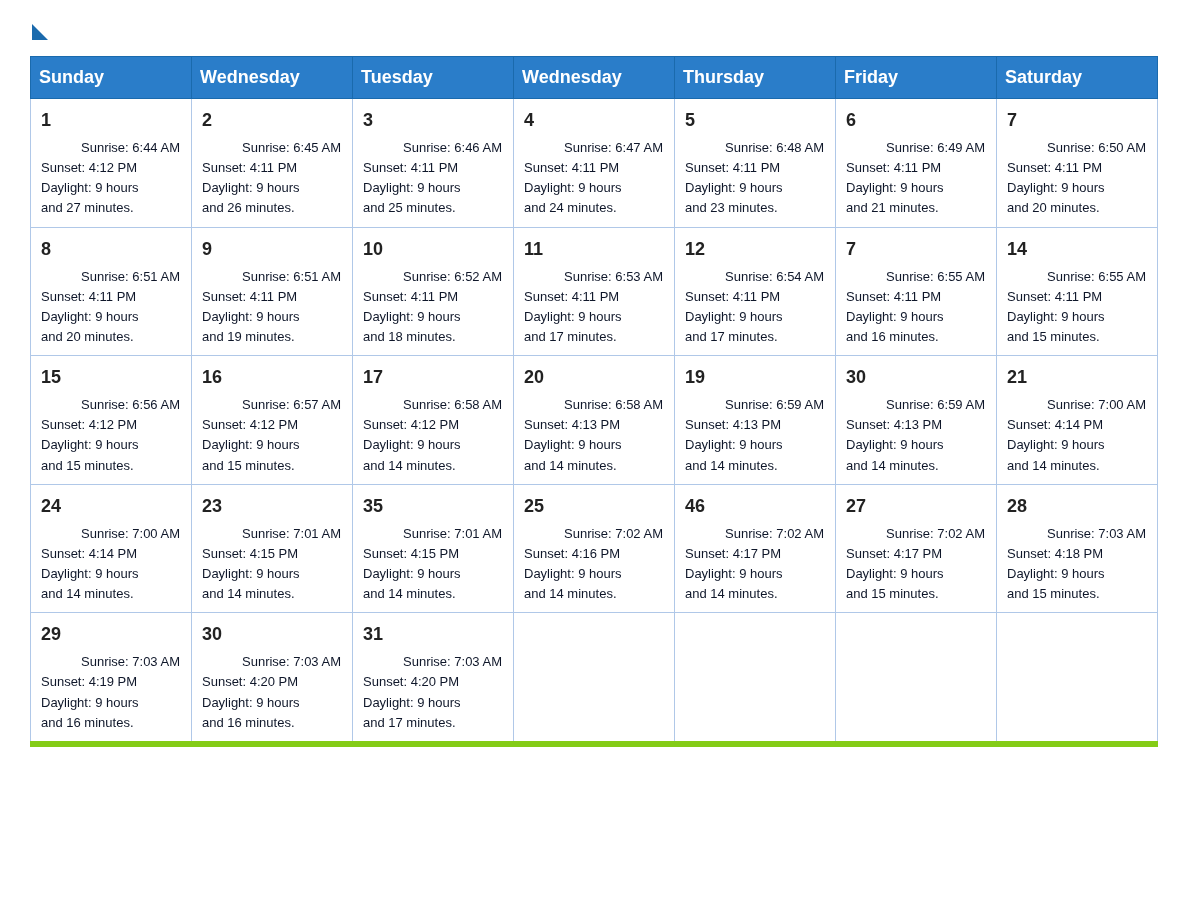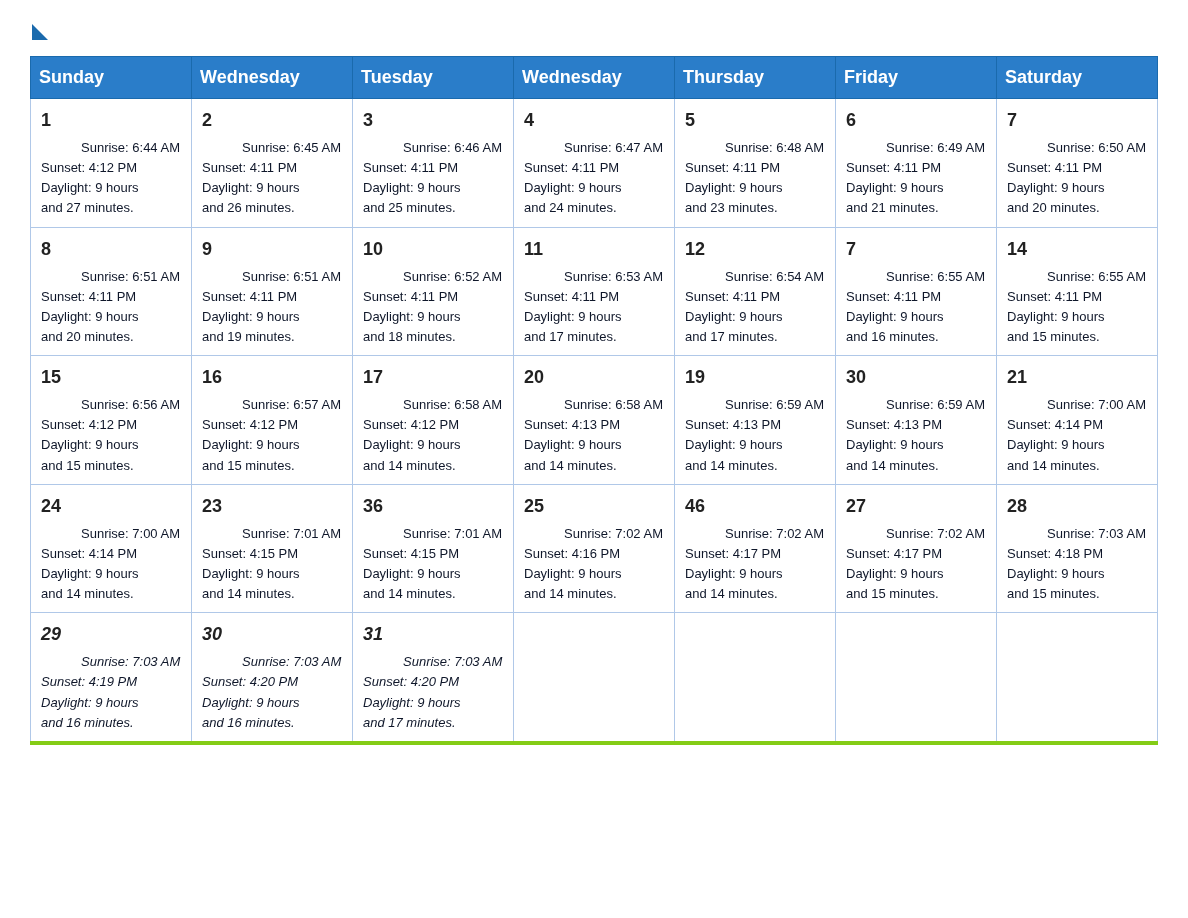--- a/index.html
+++ b/index.html
@@ -96,22 +96,21 @@
     .day-info {
       font-size: 13px;
       color: #0f172a;
       line-height: 1.55;
       margin-left: 40px;
     }
     .empty-cell {
       background: #fff;
     }
     tr:last-child td {
-      border-bottom: 4px solid #84cc16;
-      font-style: italic;
+      border-bottom: 6px solid #84cc16;
     }
   </style>
 </head>
 <body>
 
 <div class="header-area">
   <div class="logo">
     <div class="logo-top">
       <span class="logo-general"></span>
       <div class="logo-triangle"></div>
@@ -160,21 +159,21 @@
         <td><span class="day-num">16</span><span class="day-info">Sunrise: 6:57 AM<br>Sunset: 4:12 PM<br>Daylight: 9 hours<br>and 15 minutes.</span></td>
         <td><span class="day-num">17</span><span class="day-info">Sunrise: 6:58 AM<br>Sunset: 4:12 PM<br>Daylight: 9 hours<br>and 14 minutes.</span></td>
         <td><span class="day-num">20</span><span class="day-info">Sunrise: 6:58 AM<br>Sunset: 4:13 PM<br>Daylight: 9 hours<br>and 14 minutes.</span></td>
         <td><span class="day-num">19</span><span class="day-info">Sunrise: 6:59 AM<br>Sunset: 4:13 PM<br>Daylight: 9 hours<br>and 14 minutes.</span></td>
         <td><span class="day-num">30</span><span class="day-info">Sunrise: 6:59 AM<br>Sunset: 4:13 PM<br>Daylight: 9 hours<br>and 14 minutes.</span></td>
         <td><span class="day-num">21</span><span class="day-info">Sunrise: 7:00 AM<br>Sunset: 4:14 PM<br>Daylight: 9 hours<br>and 14 minutes.</span></td>
       </tr>
       <tr>
         <td><span class="day-num">24</span><span class="day-info">Sunrise: 7:00 AM<br>Sunset: 4:14 PM<br>Daylight: 9 hours<br>and 14 minutes.</span></td>
         <td><span class="day-num">23</span><span class="day-info">Sunrise: 7:01 AM<br>Sunset: 4:15 PM<br>Daylight: 9 hours<br>and 14 minutes.</span></td>
-        <td><span class="day-num">36</span><span class="day-info">Sunrise: 7:01 AM<br>Sunset: 4:15 PM<br>Daylight: 9 hours<br>and 14 minutes.</span></td>
+        <td><span class="day-num">35</span><span class="day-info">Sunrise: 7:01 AM<br>Sunset: 4:15 PM<br>Daylight: 9 hours<br>and 14 minutes.</span></td>
         <td><span class="day-num">25</span><span class="day-info">Sunrise: 7:02 AM<br>Sunset: 4:16 PM<br>Daylight: 9 hours<br>and 14 minutes.</span></td>
         <td><span class="day-num">46</span><span class="day-info">Sunrise: 7:02 AM<br>Sunset: 4:17 PM<br>Daylight: 9 hours<br>and 14 minutes.</span></td>
         <td><span class="day-num">27</span><span class="day-info">Sunrise: 7:02 AM<br>Sunset: 4:17 PM<br>Daylight: 9 hours<br>and 15 minutes.</span></td>
         <td><span class="day-num">28</span><span class="day-info">Sunrise: 7:03 AM<br>Sunset: 4:18 PM<br>Daylight: 9 hours<br>and 15 minutes.</span></td>
       </tr>
       <tr>
         <td><span class="day-num">29</span><span class="day-info">Sunrise: 7:03 AM<br>Sunset: 4:19 PM<br>Daylight: 9 hours<br>and 16 minutes.</span></td>
         <td><span class="day-num">30</span><span class="day-info">Sunrise: 7:03 AM<br>Sunset: 4:20 PM<br>Daylight: 9 hours<br>and 16 minutes.</span></td>
         <td><span class="day-num">31</span><span class="day-info">Sunrise: 7:03 AM<br>Sunset: 4:20 PM<br>Daylight: 9 hours<br>and 17 minutes.</span></td>
         <td class="empty-cell"></td>

